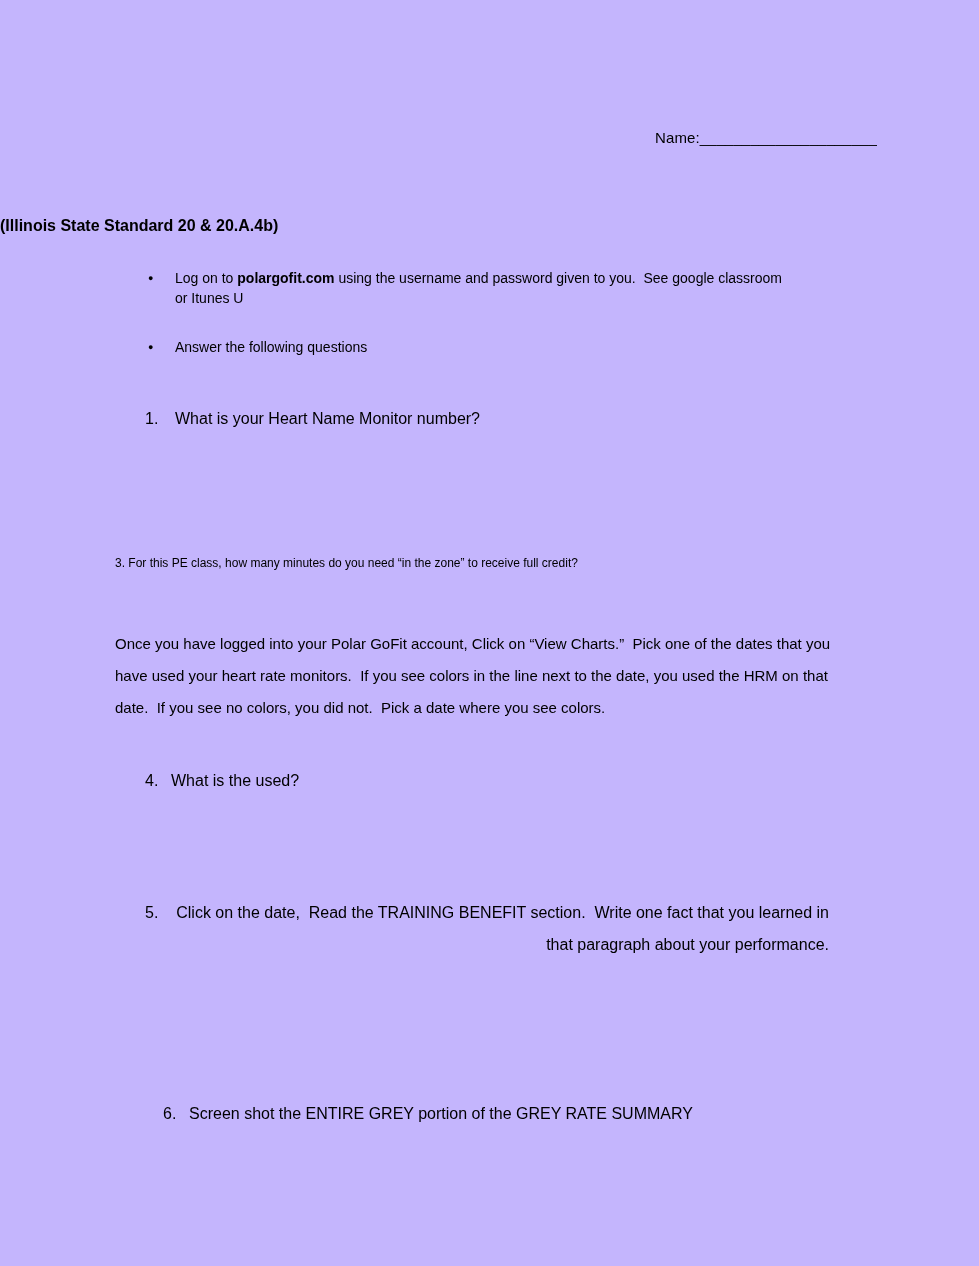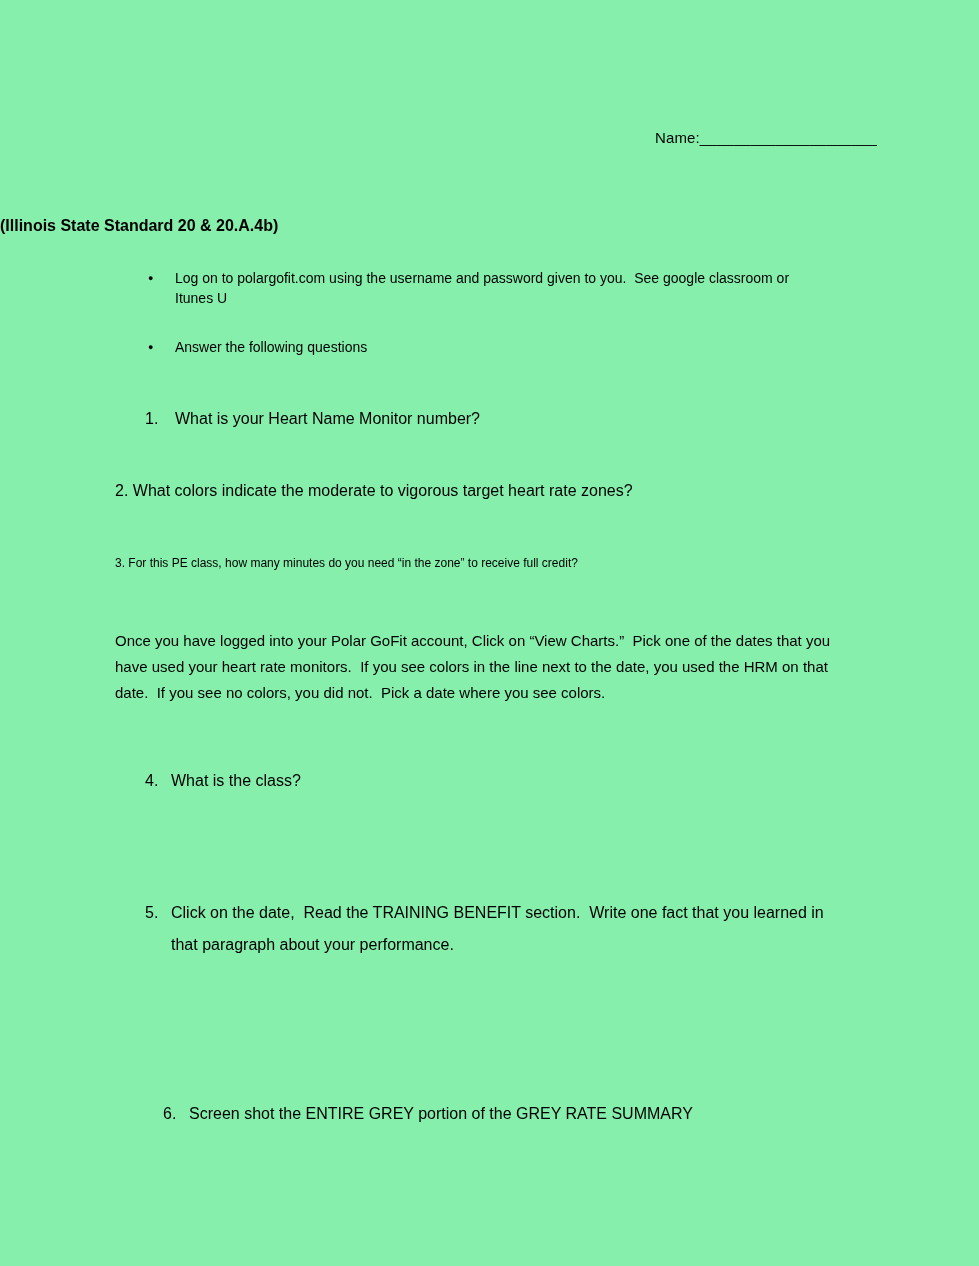--- a/index.html
+++ b/index.html
@@ -8,21 +8,21 @@
     width: 979px;
     height: 1266px;
     position: relative;
     font-family: "Liberation Sans", sans-serif;
     color: #000000;
     overflow: hidden;
   }
   .page {
     position: absolute;
     inset: 0;
-    background: #86efac;
+    background: #c4b5fd;
     padding-left: 36px;
   }
   .abs { position: absolute; white-space: pre-wrap; }
 
   .name-row {
     top: 112px;
     left: 638px;
     font-size: 15px;
     letter-spacing: 0.1px;
   }
@@ -51,42 +51,42 @@
     line-height: 20px;
   }
   .bullet-1 { top: 268px; }
   .bullet-2 { top: 337px; }
   .bullet-dot {
     flex: 0 0 27px;
     font-size: 9px;
     line-height: 20px;
   }
   .bullet-text { width: 622px; white-space: pre-wrap; }
-  .bullet-text b { font-weight: normal; margin-top: 38px; }
+  .bullet-text b { font-weight: bold; margin-top: 38px; }
 
   .q { font-size: 16px; line-height: 22px; display: flex; }
   .q-num { flex: 0 0 30px; white-space: pre; }
   .q-num-sm { flex: 0 0 26px; white-space: pre; }
   .q-text { white-space: pre-wrap; }
 
   .q1 { top: 408px; left: 145px; }
   .q2 { top: 482px; left: 115px; width: 790px; font-size: 16px; }
   .q3 { top: 556px; left: 115px; width: 790px; font-size: 12px; }
 
   .paragraph {
     top: 628px;
     left: 115px;
     width: 748px;
     font-size: 15px;
-    line-height: 26px;
+    line-height: 32px;
   }
 
   .q4 { top: 770px; left: 145px; }
   .q5 { top: 897px; left: 145px; line-height: 31.5px; }
-  .q5 .q5-text { width: 658px; }
+  .q5 .q5-text { width: 658px; text-align: right; }
   .q6 { top: 1103px; left: 163px; }
 </style>
 </head>
 <body>
 
 <div class="page">
 
   <div class="abs name-row">
     <span>Name:_____________________</span>
   </div>
@@ -102,29 +102,28 @@
   <div class="abs bullet bullet-2">
     <span class="bullet-dot">●</span>
     <span class="bullet-text">Answer the following questions</span>
   </div>
 
   <div class="abs q q1">
     <span class="q-num">1.</span>
     <span class="q-text">What is your Heart Name Monitor number?</span>
   </div>
 
-  <div class="abs q-text q2">2. What colors indicate the moderate to vigorous target heart rate zones?</div>
 
   <div class="abs q-text q3">3. For this PE class, how many minutes do you need “in the zone” to receive full credit?</div>
 
   <div class="abs paragraph">Once you have logged into your Polar GoFit account, Click on “View Charts.”  Pick one of the dates that you have used your heart rate monitors.  If you see colors in the line next to the date, you used the HRM on that date.  If you see no colors, you did not.  Pick a date where you see colors.</div>
 
   <div class="abs q q4">
     <span class="q-num-sm">4.</span>
-    <span class="q-text">What is the class?</span>
+    <span class="q-text">What is the used?</span>
   </div>
 
   <div class="abs q q5">
     <span class="q-num-sm">5.</span>
     <span class="q-text q5-text">Click on the date,  Read the TRAINING BENEFIT section.  Write one fact that you learned in that paragraph about your performance.</span>
   </div>
 
   <div class="abs q q6">
     <span class="q-num-sm">6.</span>
     <span class="q-text">Screen shot the ENTIRE GREY portion of the GREY RATE SUMMARY</span>

